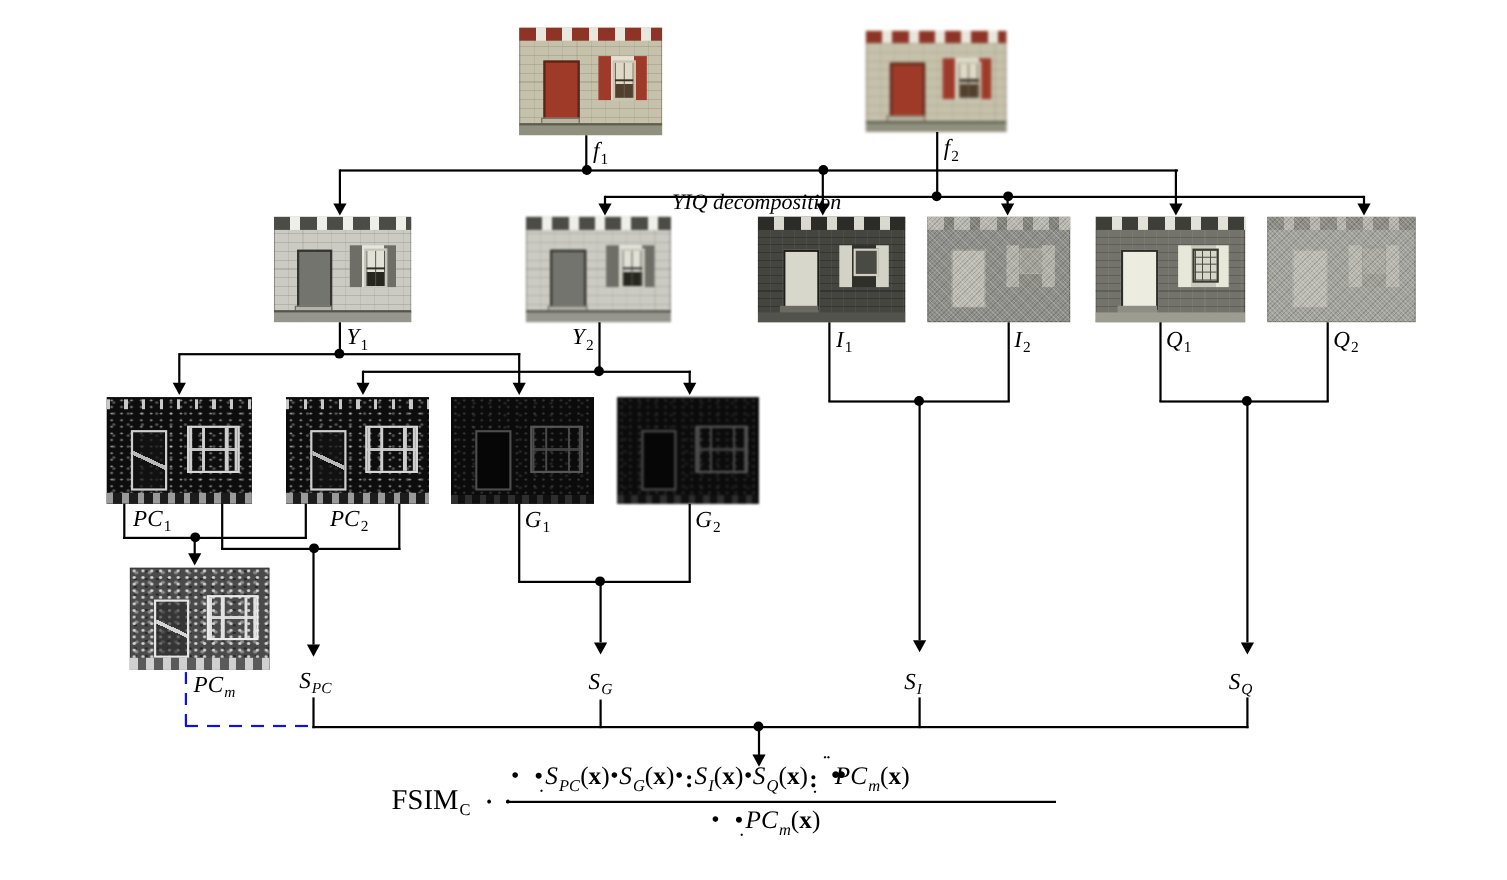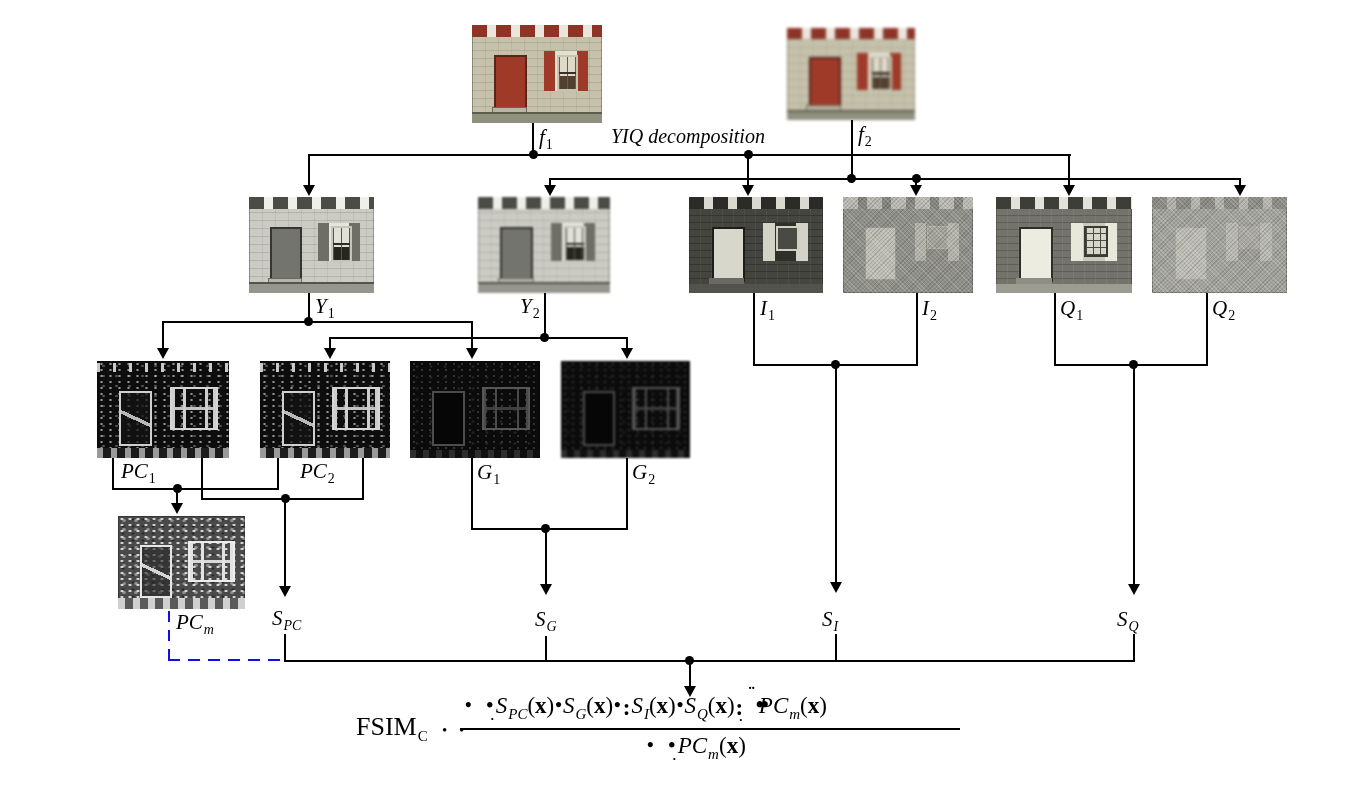--- a/index.html
+++ b/index.html
@@ -10,21 +10,21 @@
   .hl{position:absolute;height:2px;background:var(--line);}
   .vl{position:absolute;width:2px;background:var(--line);}
   .dt{position:absolute;width:9px;height:9px;border-radius:50%;background:var(--line);}
   .ah{position:absolute;width:0;height:0;border-left:6px solid transparent;border-right:6px solid transparent;border-top:11px solid var(--line);}
   .bdv{position:absolute;width:2px;background:repeating-linear-gradient(180deg,var(--dashed-blue) 0 11px,transparent 11px 19px);}
   .bdh{position:absolute;height:2px;background:repeating-linear-gradient(90deg,var(--dashed-blue) 0 12px,transparent 12px 20px);}
   
   .lbl{position:absolute;font:italic 21px "Liberation Serif",serif;color:#000;white-space:nowrap;}
   .lbl sub{font-size:14px;vertical-align:-5px;font-style:normal;margin-left:1px;}
   .lbl.subit sub{font-style:italic;}
-  .note{position:absolute;font:italic 20px "Liberation Serif",serif;color:#000;white-space:nowrap;}
+  .note{position:absolute;font:italic 20px "Liberation Serif",serif;color:#000;white-space:nowrap;margin-top:48px;}
   
   .img{position:absolute;overflow:hidden;box-shadow:0 0 0 1px rgba(0,0,0,.25) inset;}
   .img .blocks{position:absolute;left:0;top:0;width:100%;height:12%;}
   .img .door{position:absolute;left:17%;top:31%;width:22%;height:53%;}
   .img .step{position:absolute;left:15%;top:84%;width:26%;height:8%;}
   .img .win{position:absolute;left:55%;top:27%;width:34%;height:40%;}
   .img .ground{position:absolute;left:0;bottom:0;width:100%;height:9%;}
   .img .noise{position:absolute;inset:0;background:
       repeating-linear-gradient(45deg,rgba(255,255,255,.18) 0 1px,transparent 1px 3px),
       repeating-linear-gradient(-45deg,rgba(0,0,0,.15) 0 1px,transparent 1px 3px);}

